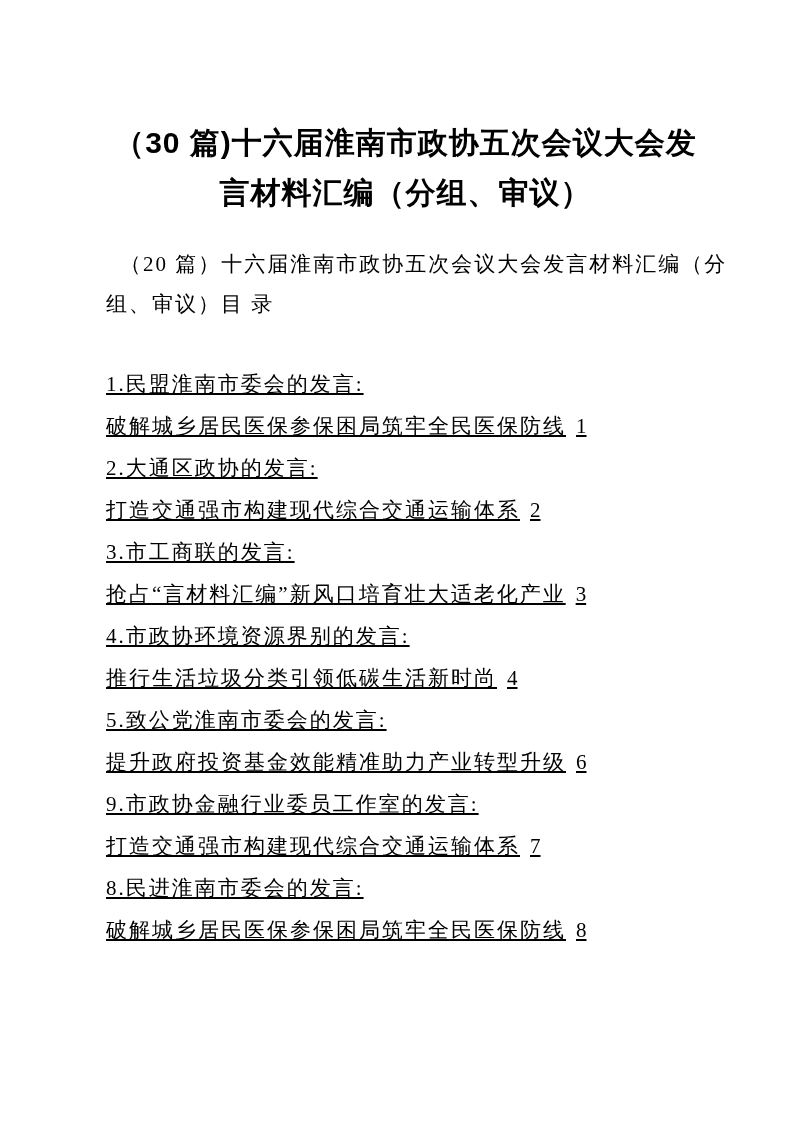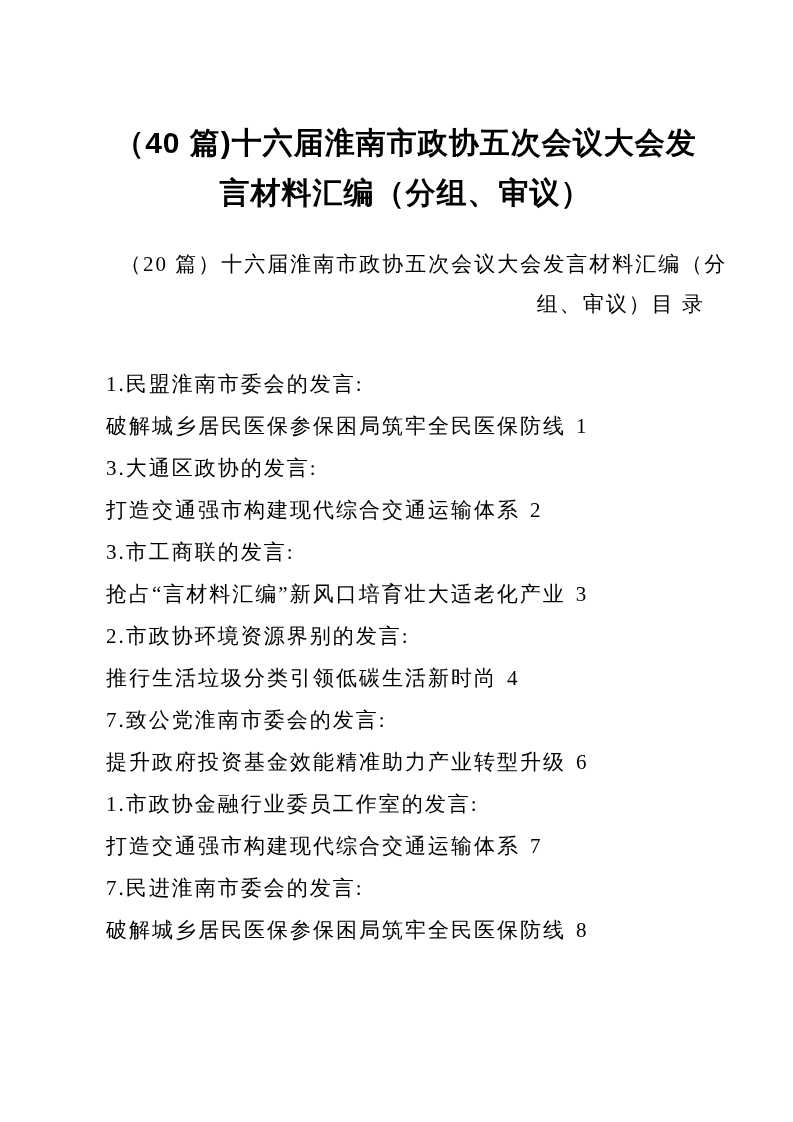--- a/index.html
+++ b/index.html
@@ -31,95 +31,95 @@
   .doc-title .tline {
     display: block;
     white-space: nowrap;
   }
   .intro {
     margin: 26px 0 0 0;
     font-size: 21px;
     line-height: 40px;
     letter-spacing: 2px;
     color: #000000;
-    text-align: right;
   }
   .intro .iline {
     display: block;
     white-space: nowrap;
   }
   .intro .iline-first {
     padding-left: 14px;
   }
   .toc {
     margin-top: 39px;
   }
   .toc .line {
     margin: 0;
     font-size: 21px;
     line-height: 42px;
     letter-spacing: 2px;
     white-space: nowrap;
     color: #000000;
+    text-decoration: underline;
   }
   .toc .pg {
     margin-left: 10px;
     letter-spacing: 0;
   }
 </style>
 </head>
 <body>
 
 <div class="page">
 
   <h1 class="doc-title">
-    <span class="tline">（40 篇)十六届淮南市政协五次会议大会发</span>
+    <span class="tline">（30 篇)十六届淮南市政协五次会议大会发</span>
     <span class="tline">言材料汇编（分组、审议）</span>
   </h1>
 
   <p class="intro">
     <span class="iline iline-first">（20 篇）十六届淮南市政协五次会议大会发言材料汇编（分</span>
     <span class="iline">组、审议）目 录</span>
   </p>
 
   <div class="toc">
 
     <div class="toc-item">
       <p class="line">1.民盟淮南市委会的发言:</p>
       <p class="line"><span>破解城乡居民医保参保困局筑牢全民医保防线</span><span class="pg">1</span></p>
     </div>
 
     <div class="toc-item">
-      <p class="line">3.大通区政协的发言:</p>
+      <p class="line">2.大通区政协的发言:</p>
       <p class="line"><span>打造交通强市构建现代综合交通运输体系</span><span class="pg">2</span></p>
     </div>
 
     <div class="toc-item">
       <p class="line">3.市工商联的发言:</p>
       <p class="line"><span>抢占“言材料汇编”新风口培育壮大适老化产业</span><span class="pg">3</span></p>
     </div>
 
     <div class="toc-item">
-      <p class="line">2.市政协环境资源界别的发言:</p>
+      <p class="line">4.市政协环境资源界别的发言:</p>
       <p class="line"><span>推行生活垃圾分类引领低碳生活新时尚</span><span class="pg">4</span></p>
     </div>
 
     <div class="toc-item">
     </div>
 
     <div class="toc-item">
-      <p class="line">7.致公党淮南市委会的发言:</p>
+      <p class="line">5.致公党淮南市委会的发言:</p>
       <p class="line"><span>提升政府投资基金效能精准助力产业转型升级</span><span class="pg">6</span></p>
     </div>
 
     <div class="toc-item">
-      <p class="line">1.市政协金融行业委员工作室的发言:</p>
+      <p class="line">9.市政协金融行业委员工作室的发言:</p>
       <p class="line"><span>打造交通强市构建现代综合交通运输体系</span><span class="pg">7</span></p>
     </div>
 
     <div class="toc-item">
-      <p class="line">7.民进淮南市委会的发言:</p>
+      <p class="line">8.民进淮南市委会的发言:</p>
       <p class="line"><span>破解城乡居民医保参保困局筑牢全民医保防线</span><span class="pg">8</span></p>
     </div>
 
   </div>
 
 </div>
 
 </body></html>

